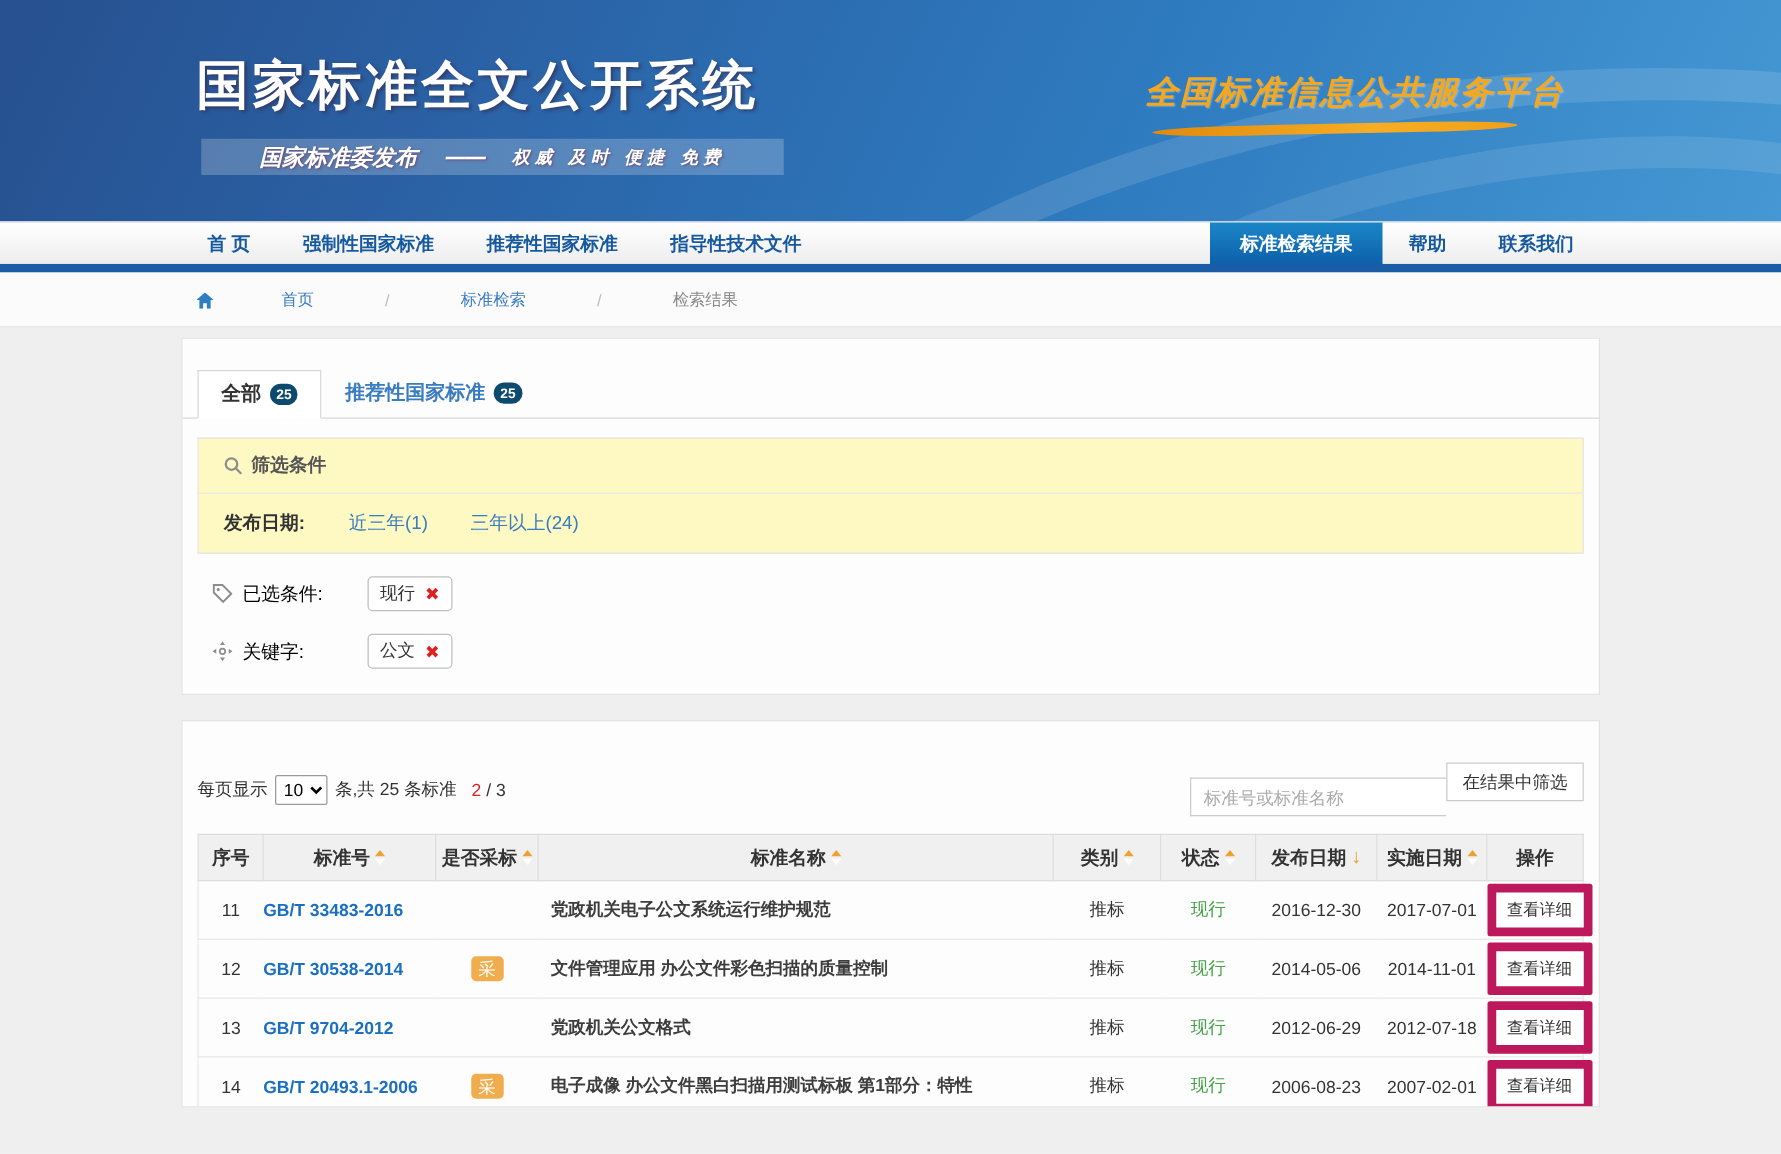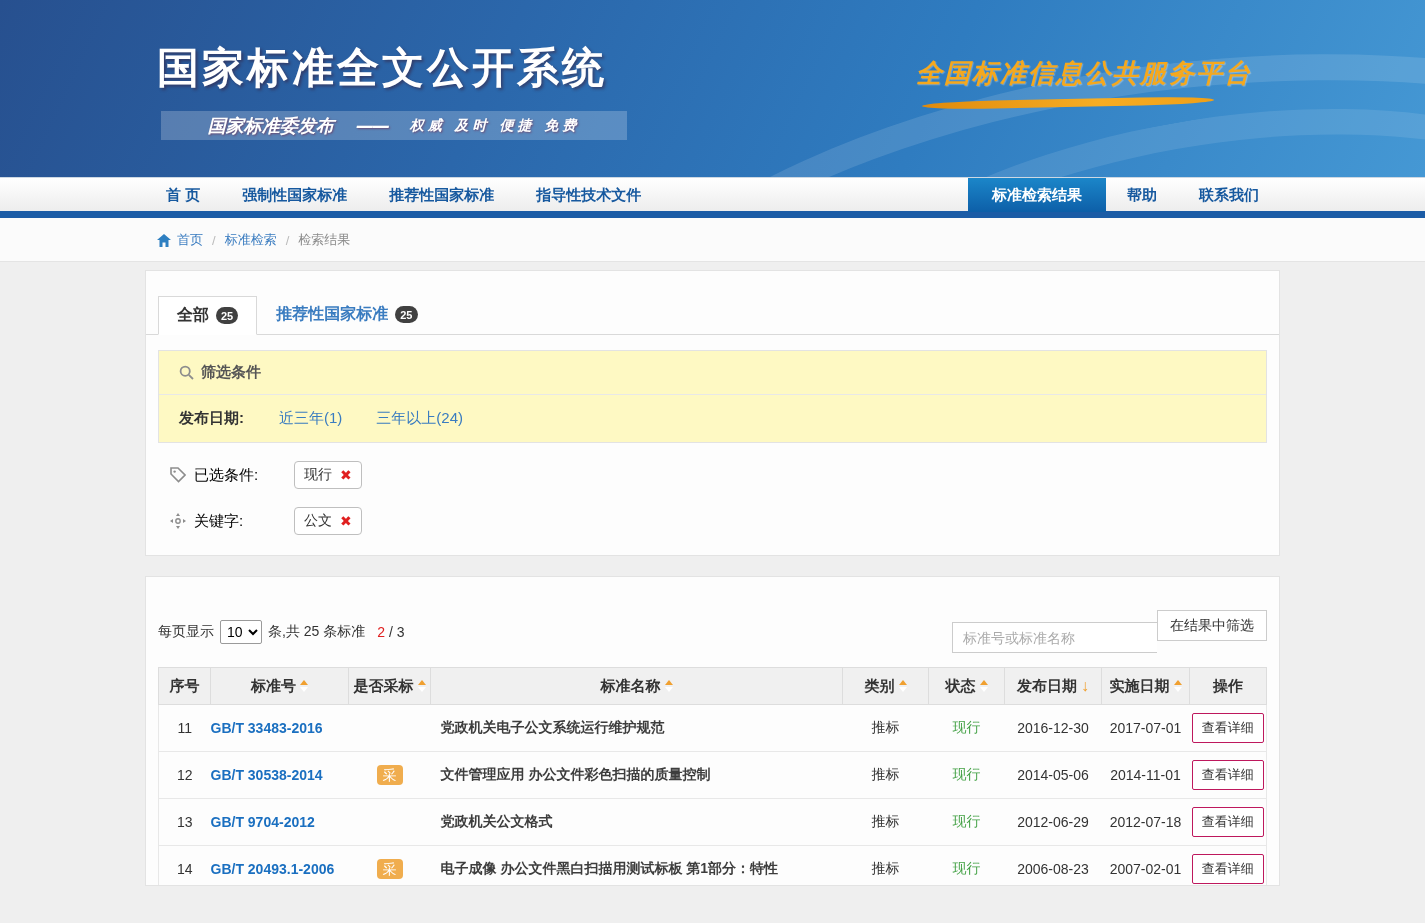--- a/index.html
+++ b/index.html
@@ -33,37 +33,37 @@
   .nav-inner { width:1135px; margin:0 auto; height:34px; display:flex; align-items:stretch; }
   .nav-left,.nav-right { display:flex; align-items:stretch; }
   .nav-right { margin-left:auto; }
   .nav-item { display:flex; align-items:center; padding:0 21px; font-size:15px; font-weight:bold;
     color:#17599f; cursor:pointer; white-space:nowrap; }
   .nav-item.active { background:linear-gradient(#1b86c9,#0d5fa8); color:#fff; padding:0 24px; }
   .nav-strip { height:7px; background:#1b5ca6; }
 
   
   .breadcrumb-bar { background:#fbfbfb; border-bottom:1px solid #e4e4e4; height:44px; }
-  .breadcrumb { display:flex; align-items:center; height:44px; padding-left:12px; font-size:13px; }
+  .breadcrumb { display:flex; align-items:center; height:44px; padding-left:12px; font-size:13px;gap:48px; }
   .crumb-link { color:#3a7cc0; text-decoration:none; cursor:pointer; }
   .crumb-sep { color:#bbb; margin:0 9px; }
   .crumb-current { color:#8a8a8a; }
   .home-icon { margin-right:6px; display:inline-flex; }
 
   
   .panel { background:#fdfdfd; border:1px solid #e3e3e3; }
   .panel1 { margin-top:8px; padding-bottom:20px; }
   .panel2 { margin-top:20px; height:310px; overflow:hidden; }
 
   
   .tabbar { display:flex; align-items:flex-end; border-bottom:1px solid #d9d9d9; padding:24px 0 0 12px; }
   .tab { padding:8px 18px; font-size:16px; font-weight:bold; cursor:pointer; display:flex; align-items:center; gap:7px; }
   .tab.active { background:#fff; border:1px solid #d9d9d9; border-bottom:1px solid #fff; margin-bottom:-1px; color:#333; }
   .tab.inactive { color:#3a7cc0; border:1px solid transparent; }
-  .tab-badge { background:#404040; color:#fff; font-size:11px; font-weight:bold;
+  .tab-badge { background:#0c4a6e; color:#fff; font-size:11px; font-weight:bold;
     min-width:22px; height:17px; border-radius:9px; display:inline-flex; align-items:center; justify-content:center; padding:0 5px; }
 
   
   .filter-box { margin:15px 12px 0 12px; border:1px solid #e3e3e3; background:#fef9c3; }
   .filter-title { padding:12px 20px; font-size:15px; font-weight:bold; color:#555;
     border-bottom:1px solid #e8e8e8; display:flex; align-items:center; gap:7px; }
   .filter-row { display:flex; align-items:center; padding:14px 20px; border-bottom:1px solid #f0f0f0; font-size:15px; }
   .filter-row:last-child { border-bottom:none; }
   .filter-label { font-weight:bold; color:#333; width:100px; flex-shrink:0; }
   .filter-opts { display:flex; gap:34px; flex:1; }
@@ -107,21 +107,21 @@
   .tri-up { width:0; height:0; border-left:4px solid transparent; border-right:4px solid transparent; border-bottom:5px solid #f0a030; }
   .tri-down { width:0; height:0; border-left:4px solid transparent; border-right:4px solid transparent; border-top:5px solid #fff; }
   .sort-desc-arrow { color:#f0a030; font-weight:bold; font-size:16px; line-height:1; }
   .c-center { text-align:center; }
   .code-link { color:#1a6fc0; font-weight:bold; text-decoration:none; cursor:pointer; white-space:nowrap; }
   .cell-adopt { text-align:center; }
   .badge-cai { display:inline-block; background:#f0ad4e; color:#fff; font-size:14px; border-radius:4px;
     padding:3px 6px; line-height:1; }
   .cell-name { font-weight:bold; color:#3d3d3d; padding-left:10px; }
   .status-active { color:#45a247; }
-  .detail-btn { border:1px solid #be185d; border-radius:2px; background:#fff; color:#333;
+  .detail-btn { border:7px solid #be185d; border-radius:2px; background:#fff; color:#333;
     font-size:13px; padding:5px 9px; cursor:pointer; font-family:inherit; white-space:nowrap; }
 </style>
 </head>
 <body>
 
 <div class="header">
   <div class="swoosh1"></div>
   <div class="swoosh2"></div>
   <div class="container" style="height:100%;">
     <div class="site-title">国家标准全文公开系统</div>

